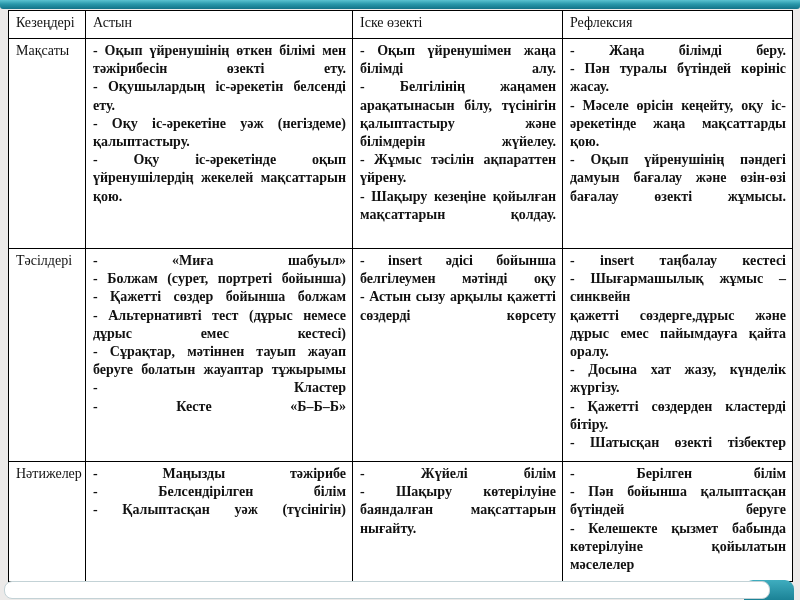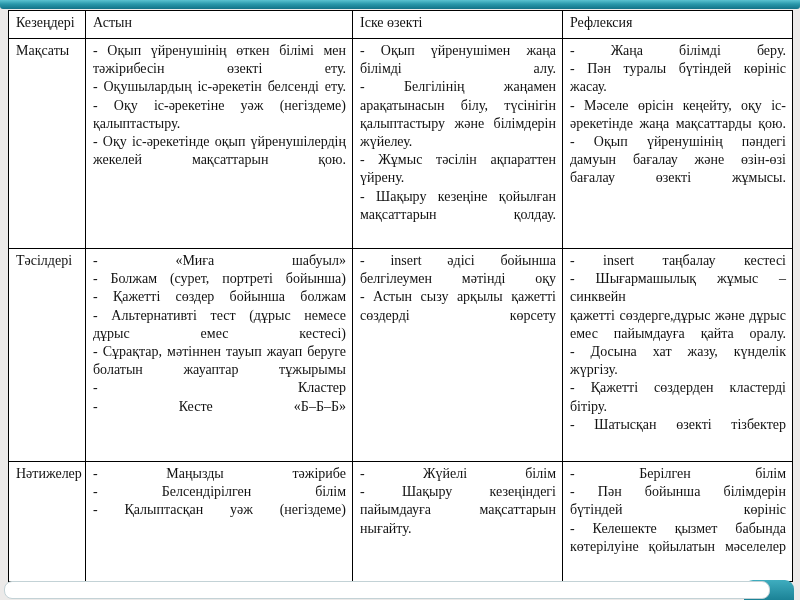--- a/index.html
+++ b/index.html
@@ -56,20 +56,21 @@
   table.stages th {
     font-weight: normal;
     text-align: left;
     white-space: normal;
   }
   table.stages td {
     text-align: justify;
     text-align-last: justify;
     white-space: pre-line;
     word-spacing: 1px;
+    font-weight: bold;
   }
   thead tr      { height: 28px; }
   tbody tr.r0   { height: 210px; }
   tbody tr.r1   { height: 213px; margin-left: 32px; }
   tbody tr.r2   { height: 120px; }
   col.c0 { width: 77px; }
   col.c1 { width: 267px; }
   col.c2 { width: 210px; }
   col.c3 { width: 230px; }
 </style>
@@ -126,25 +127,25 @@
 - Шығармашылық жұмыс – синквейн
 қажетті сөздерге,дұрыс және дұрыс емес пайымдауға қайта оралу.
 - Досына хат жазу, күнделік жүргізу.
 - Қажетті сөздерден кластерді бітіру.
 - Шатысқан өзекті тізбектер</td>
       </tr>
       <tr class="r2">
         <th>Нәтижелер</th>
         <td>- Маңызды тәжірибе
 - Белсендірілген білім
-- Қалыптасқан уәж (негіздеме)</td>
+- Қалыптасқан уәж (түсінігін)</td>
         <td>- Жүйелі білім
-- Шақыру кезеңіндегі пайымдауға мақсаттарын нығайту.</td>
+- Шақыру көтерілуіне баяндалған мақсаттарын нығайту.</td>
         <td>- Берілген білім
-- Пән бойынша білімдерін бүтіндей көрініс
+- Пән бойынша қалыптасқан бүтіндей беруге
 - Келешекте қызмет бабында көтерілуіне қойылатын мәселелер</td>
       </tr>
     </tbody>
   </table>
 
   <div class="bottom-accent"></div>
   <div class="bottom-strip"></div>
 
 </div>
 

